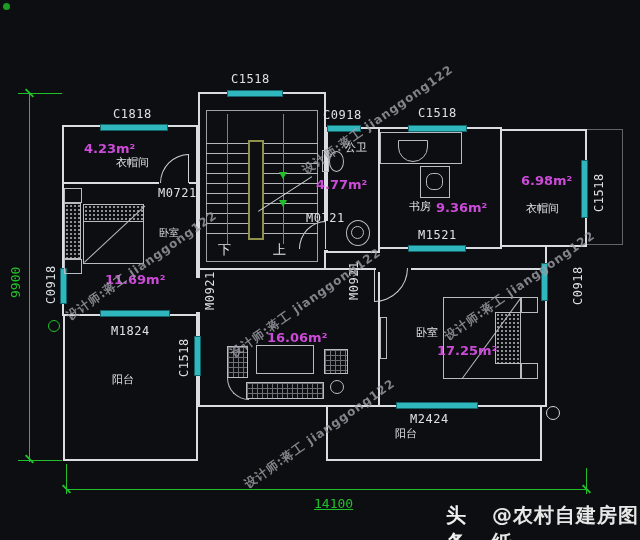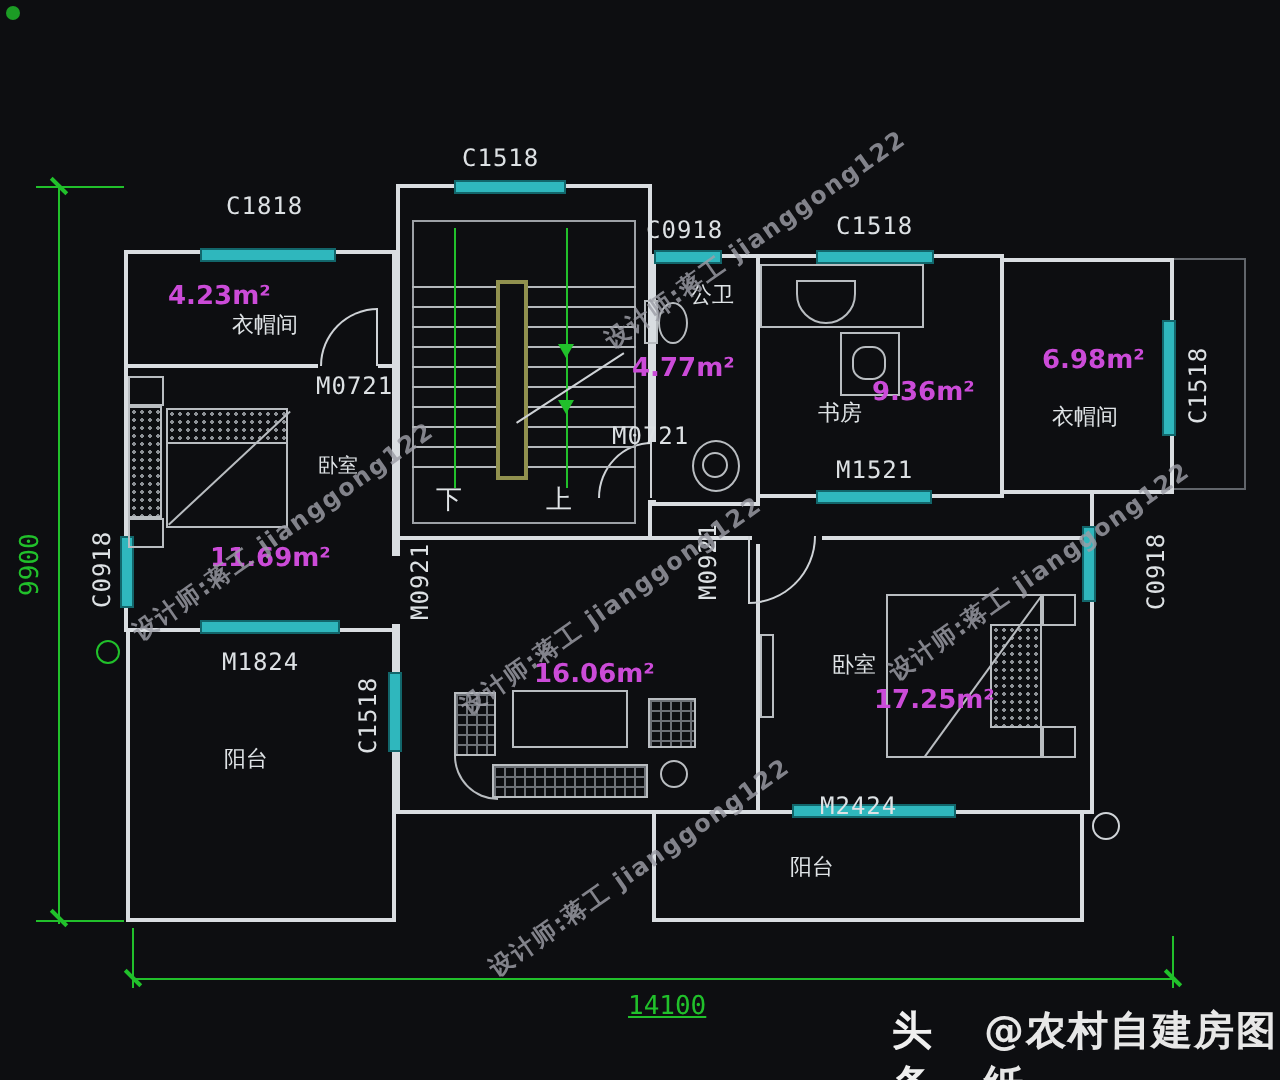--- a/index.html
+++ b/index.html
@@ -129,49 +129,49 @@
   <div class="tick" style="left:61px;top:488px;"></div>
   <div class="tick" style="left:581px;top:488px;"></div>
   <div class="circle" style="left:48px;top:320px;width:12px;height:12px;border:1px solid var(--dim);"></div>
   <div class="circle" style="left:3px;top:3px;width:7px;height:7px;background:var(--dim);opacity:.8;"></div>
   <div class="circle" style="left:546px;top:406px;width:14px;height:14px;border:1px solid #cfd3d7;"></div>
 
   <div class="dimlbl vert" style="left:8px;top:298px;">9900</div>
   <div class="dimlbl" style="left:314px;top:496px;text-decoration:underline;">14100</div>
 
   <div class="lbl" style="left:231px;top:72px;">C1518</div>
-  <div class="lbl" style="left:113px;top:96px;">C1818</div>
+  <div class="lbl" style="left:113px;top:107px;">C1818</div>
   <div class="lbl" style="left:323px;top:108px;">C0918</div>
   <div class="lbl" style="left:418px;top:106px;">C1518</div>
   <div class="lbl" style="left:158px;top:186px;">M0721</div>
   <div class="lbl" style="left:306px;top:211px;">M0721</div>
   <div class="lbl" style="left:418px;top:228px;">M1521</div>
   <div class="lbl" style="left:111px;top:324px;text-align:right;">M1824</div>
-  <div class="lbl" style="left:410px;top:396px;">M2424</div>
+  <div class="lbl" style="left:410px;top:412px;">M2424</div>
   <div class="lbl vert" style="left:203px;top:310px;">M0921</div>
   <div class="lbl vert" style="left:347px;top:300px;">M0921</div>
   <div class="lbl vert" style="left:592px;top:212px;">C1518</div>
   <div class="lbl vert" style="left:571px;top:305px;">C0918</div>
   <div class="lbl vert" style="left:44px;top:304px;">C0918</div>
   <div class="lbl vert" style="left:177px;top:377px;">C1518</div>
 
   <div class="cn" style="left:116px;top:155px;">衣帽间</div>
   <div class="cn" style="left:345px;top:140px;">公卫</div>
   <div class="cn" style="left:409px;top:199px;">书房</div>
   <div class="cn" style="left:526px;top:201px;">衣帽间</div>
   <div class="cn" style="left:159px;top:226px;font-size:10px;">卧室</div>
   <div class="cn" style="left:416px;top:325px;">卧室</div>
   <div class="cn" style="left:112px;top:372px;">阳台</div>
   <div class="cn" style="left:395px;top:426px;">阳台</div>
   <div class="cn" style="left:218px;top:241px;font-size:13px;">下</div>
   <div class="cn" style="left:273px;top:241px;font-size:13px;">上</div>
 
   <div class="area" style="left:84px;top:141px;">4.23m²</div>
   <div class="area" style="left:316px;top:177px;">4.77m²</div>
-  <div class="area" style="left:436px;top:189px;">9.36m²</div>
+  <div class="area" style="left:436px;top:200px;">9.36m²</div>
   <div class="area" style="left:521px;top:173px;">6.98m²</div>
   <div class="area" style="left:105px;top:272px;">11.69m²</div>
   <div class="area" style="left:267px;top:330px;">16.06m²</div>
   <div class="area" style="left:437px;top:343px;">17.25m²</div>
 
   <div class="wm" style="left:142px;top:266px;">设计师:蒋工 jianggong122</div>
   <div class="wm" style="left:378px;top:120px;">设计师:蒋工 jianggong122</div>
   <div class="wm" style="left:306px;top:303px;">设计师:蒋工 jianggong122</div>
   <div class="wm" style="left:520px;top:286px;">设计师:蒋工 jianggong122</div>
   <div class="wm" style="left:320px;top:434px;">设计师:蒋工 jianggong122</div>

